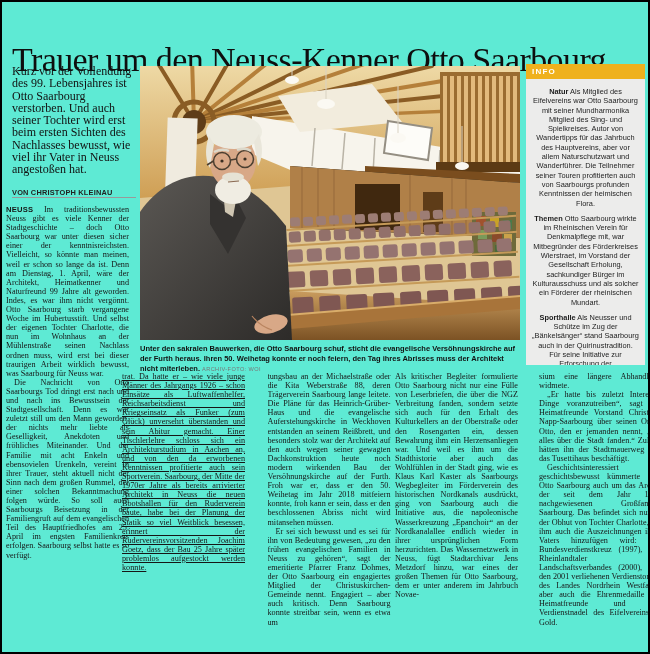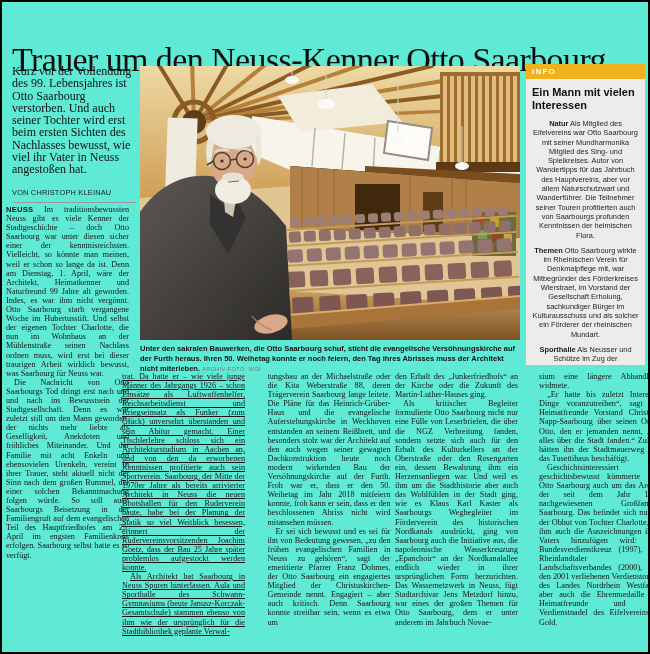--- a/index.html
+++ b/index.html
@@ -2,22 +2,22 @@
 <html lang="de"><head>
 <meta charset="utf-8">
 <style>
   html,body{margin:0;padding:0;background:#888;}
   #page{position:relative;width:650px;height:654px;background:#5eead4;border:2px solid #000;
         box-sizing:border-box;overflow:hidden;font-family:"Liberation Serif",serif;color:#1c1c1b;}
   .headline{position:absolute;left:10px;top:16px;width:634px;font-size:34px;line-height:38px;
         font-weight:normal;letter-spacing:-0.6px;color:#0e0e0e;white-space:nowrap;}
   .lead{position:absolute;left:10px;top:63px;width:124px;font-size:12px;line-height:12.3px;color:#111;}
   .byline{position:absolute;left:10px;top:186px;width:124px;font-family:"Liberation Sans",sans-serif;
-        font-size:7.4px;font-weight:normal;letter-spacing:0.2px;color:#222;
-        border-bottom:1px solid #999;padding-bottom:5px;}
+        font-size:7.4px;font-weight:bold;letter-spacing:0.2px;color:#222;
+        border-bottom:1px solid #999;}
   .body-col{position:absolute;top:370px;width:123px;height:278px;overflow:hidden;
         font-size:8.2px;line-height:9.1px;text-align:justify;color:#161616;}
   #col1{left:4px;top:203px;height:445px;}
   #col2{left:120px;text-decoration:underline;} #col3{left:265.5px;} #col4{left:393px;} #col5{left:537px;width:122px;}
   .body-col p{margin:0;hyphens:auto;-webkit-hyphens:auto;}
   .body-col p + p{text-indent:8px;}
   .kicker{font-family:"Liberation Sans",sans-serif;font-weight:bold;font-size:7.6px;letter-spacing:0.2px;}
   .photo{position:absolute;left:138px;top:64px;width:380px;height:274px;display:block;}
   .caption{position:absolute;left:138px;top:342px;width:379px;font-family:"Liberation Sans",sans-serif;
         font-weight:bold;font-size:7.5px;line-height:10.2px;color:#121212;}
@@ -251,42 +251,39 @@
     </g>
   </svg>
 
   <div class="caption">
     <span>Unter den sakralen Bauwerken, die Otto Saarbourg schuf, sticht die evangelische Versöhnungskirche auf der Furth heraus. Ihren 50. Weihetag konnte er noch feiern, den Tag ihres Abrisses muss der Architekt nicht miterleben.</span>
     <span class="credit">ARCHIV-FOTO: WOI</span>
   </div>
 
   <div class="infobox">
     <div class="info-bar">INFO</div>
-    <div class="info-title">Ein Mann mit vielen Interessen</div>
     <div class="info-sections">
         <p class="info-sec"><b>Natur</b> Als Mitglied des Eifelvereins war Otto Saarbourg mit seiner Mundharmonika Mitglied des Sing- und Spielkreises. Autor von Wandertipps für das Jahrbuch des Hauptvereins, aber vor allem Naturschutzwart und Wanderführer. Die Teilnehmer seiner Touren profitierten auch von Saarbourgs profunden Kenntnissen der heimischen Flora.</p>
         <p class="info-sec"><b>Themen</b> Otto Saarbourg wirkte im Rheinischen Verein für Denkmalpflege mit, war Mitbegründer des Förderkreises Wierstraet, im Vorstand der Gesellschaft Erholung, sachkundiger Bürger im Kulturausschuss und als solcher ein Förderer der rheinischen Mundart.</p>
         <p class="info-sec"><b>Sporthalle</b> Als Neusser und Schütze im Zug der „Bänkelsänger“ stand Saarbourg auch in der Quirinustradition. Für seine Initiative zur Erforschung der Verehrungsstätten für den Stadtpatron wurde er zum Ehrenpatöhm der Schützejeselle ernannt.</p>
       </div>
   </div>
 
   <div class="body-col" id="col1">
       <p><b class="kicker">NEUSS</b> Im traditionsbewussten Neuss gibt es viele Kenner der Stadtgeschichte – doch Otto Saarbourg war unter diesen sicher einer der kenntnisreichsten. Vielleicht, so könnte man meinen, weil er schon so lange da ist. Denn am Dienstag, 1. April, wäre der Architekt, Heimatkenner und Naturfreund 99 Jahre alt geworden. Indes, es war ihm nicht vergönnt. Otto Saarbourg starb vergangene Woche im Hubertusstift. Und selbst der eigenen Tochter Charlotte, die nun im Wohnhaus an der Mühlenstraße seinen Nachlass ordnen muss, wird erst bei dieser traurigen Arbeit wirklich bewusst, was Saarbourg für Neuss war.</p>
       <p>Die Nachricht von Otto Saarbourgs Tod dringt erst nach und und nach ins Bewusstsein der Stadtgesellschaft. Denn es war zuletzt still um den Mann geworden, der nichts mehr liebte als Geselligkeit, Anekdoten und fröhliches Miteinander. Und der Familie mit acht Enkeln und ebensovielen Urenkeln, vereint in ihrer Trauer, steht aktuell nicht der Sinn nach dem großen Rummel, der einer solchen Bekanntmachung folgen würde. So soll auch Saarbourgs Beisetzung in der Familiengruft auf dem evangelischen Teil des Hauptfriedhofes am 25. April im engsten Familienkreis erfolgen. Saarbourg selbst hatte es so verfügt.</p>
     </div>
   <div class="body-col" id="col2">
       <p>trat. Da hatte er – wie viele junge Männer des Jahrgangs 1926 – schon Einsätze als Luftwaffenhelfer, Reichsarbeitsdienst und Kriegseinsatz als Funker (zum Glück) unversehrt überstanden und sein Abitur gemacht. Einer Tischlerlehre schloss sich ein Architekturstudium in Aachen an, und von den da erworbenen Kenntnissen profitierte auch sein Sportverein. Saarbourg, der Mitte der 1970er Jahre als bereits arrivierter Architekt in Neuss die neuen Bootshallen für den Ruderverein baute, habe bei der Planung der Statik so viel Weitblick besessen, erinnert der Rudervereinsvorsitzenden Joachim Goetz, dass der Bau 25 Jahre später problemlos aufgestockt werden konnte.</p>
-      <p>Als Architekt hat Saarbourg in Neuss Spuren hinterlassen. Aula und Sporthalle des Schwann-Gymnasiums (heute Janusz-Korczak-Gesamtschule) stammen ebenso von ihm wie der ursprünglich für die Stadtbibliothek geplante Verwal-</p>
     </div>
   <div class="body-col" id="col3">
       <p>tungsbau an der Michaelstraße oder die Kita Weberstraße 88, deren Trägerverein Saarbourg lange leitete. Die Pläne für das Heinrich-Grüber-Haus und die evangelische Auferstehungskirche in Weckhoven entstanden an seinem Reißbrett, und besonders stolz war der Architekt auf den auch wegen seiner gewagten Dachkonstruktion heute noch modern wirkenden Bau der Versöhnungskirche auf der Furth. Froh war er, dass er den 50. Weihetag im Jahr 2018 mitfeiern konnte, froh kann er sein, dass er den beschlossenen Abriss nicht wird mitansehen müssen.</p>
       <p>Er sei sich bewusst und es sei für ihn von Bedeutung gewesen, „zu den frühen evangelischen Familien in Neuss zu gehören“, sagt der emeritierte Pfarrer Franz Dohmes, der Otto Saarbourg ein engagiertes Mitglied der Christuskirchen-Gemeinde nennt. Engagiert – aber auch kritisch. Denn Saarbourg konnte streitbar sein, wenn es etwa um</p>
     </div>
   <div class="body-col" id="col4">
-      <p>den Erhalt des „Junkerfriedhofs“ an der Kirche oder die Zukunft des Martin-Luther-Hauses ging.</p>
       <p>Als kritischer Begleiter formulierte Otto Saarbourg nicht nur eine Fülle von Leserbriefen, die über die NGZ Verbreitung fanden, sondern setzte sich auch für den Erhalt des Kulturkellers an der Oberstraße oder den Rosengarten ein, dessen Bewahrung ihm ein Herzensanliegen war. Und weil es ihm um die Stadthistorie aber auch das Wohlfühlen in der Stadt ging, wie es Klaus Karl Kaster als Saarbourgs Wegbegleiter im Förderverein des historischen Nordkanals ausdrückt, ging von Saarbourg auch die Initiative aus, die napoleonische Wasserkreuzung „Epanchoir“ an der Nordkanalallee endlich wieder in ihrer ursprünglichen Form herzurichten. Das Wassernetzwerk in Neuss, fügt Stadtarchivar Jens Metzdorf hinzu, war eines der großen Themen für Otto Saarbourg, dem er unter anderem im Jahrbuch Novae-</p>
     </div>
   <div class="body-col" id="col5">
       <p>sium eine längere Abhandlung widmete.</p>
       <p>„Er hatte bis zuletzt Interesse, Dinge voranzutreiben“, sagt der Heimatfreunde Vorstand Christoph Napp-Saarbourg über seinen Onkel Otto, den er jemanden nennt, „der alles über die Stadt fanden.“ Zuletzt hätten ihn der Stadtmauerweg und das Tusettihaus beschäftigt.</p>
       <p>Geschichtsinteressiert und geschichtsbewusst kümmerte sich Otto Saarbourg auch um das Archiv der seit dem Jahr 1570 nachgewiesenen Großfamilie Saarbourg. Das befindet sich nun in der Obhut von Tochter Charlotte, die ihm auch die Auszeichnungen ihres Vaters hinzufügen wird: Das Bundesverdienstkreuz (1997), den Rheinlandtaler des Landschaftsverbandes (2000), und den 2001 verliehenen Verdienstorden des Landes Nordrhein Westfalen, aber auch die Ehrenmedaille der Heimatfreunde und die Verdienstnadel des Eifelvereins in Gold.</p>
     </div>
 
 </div>
 

